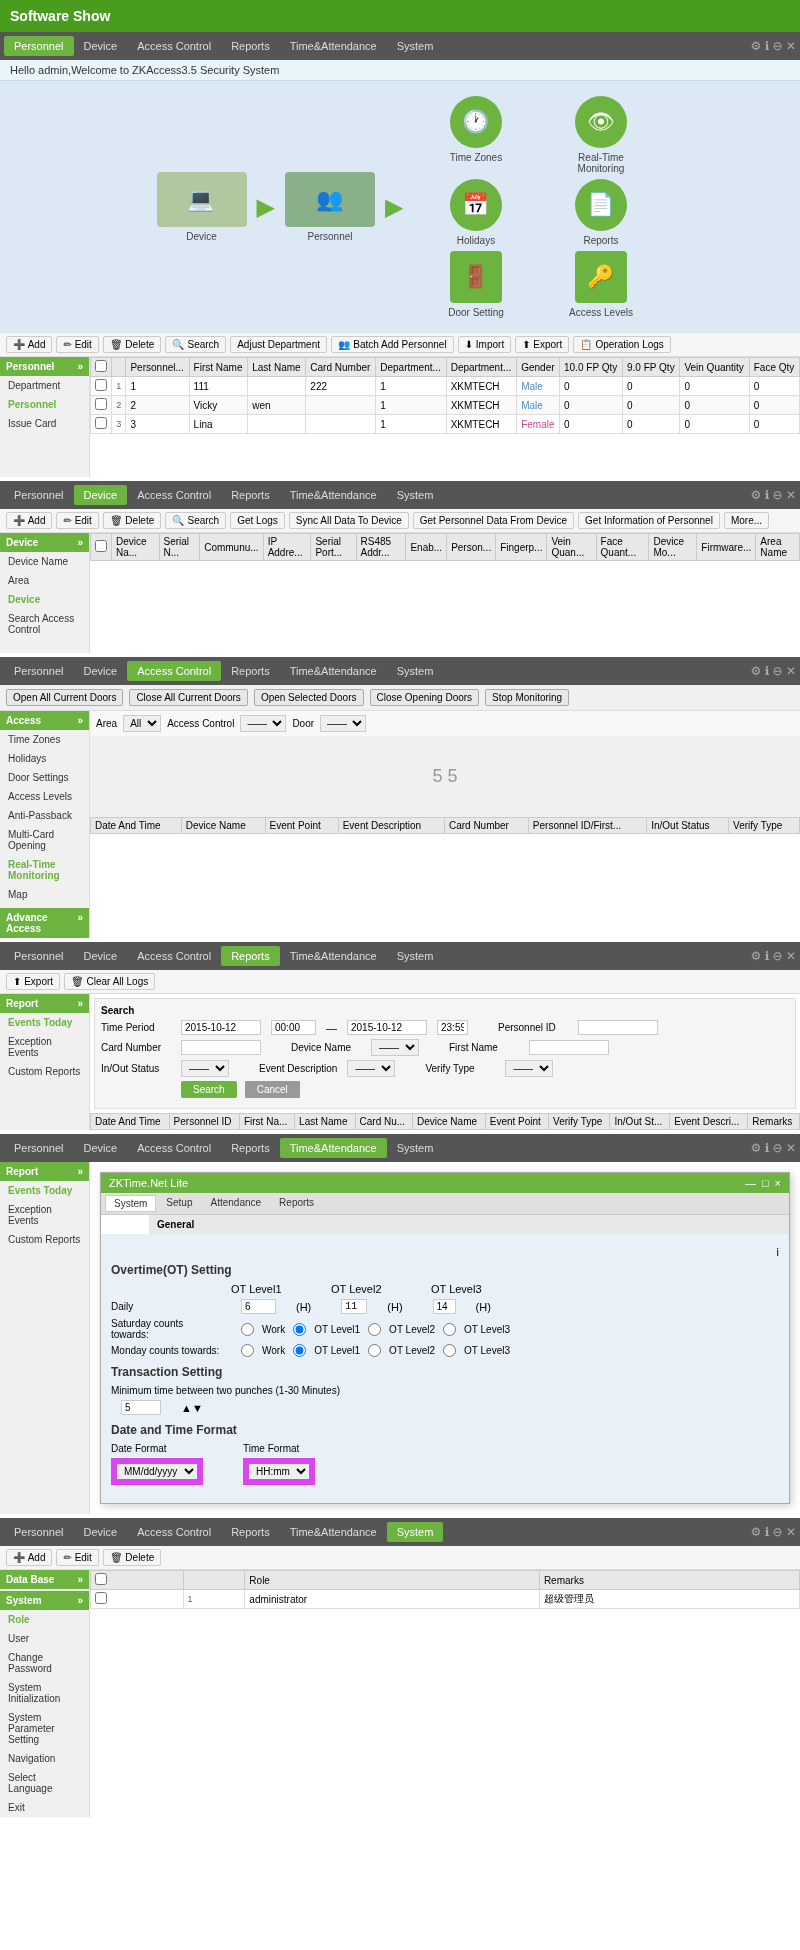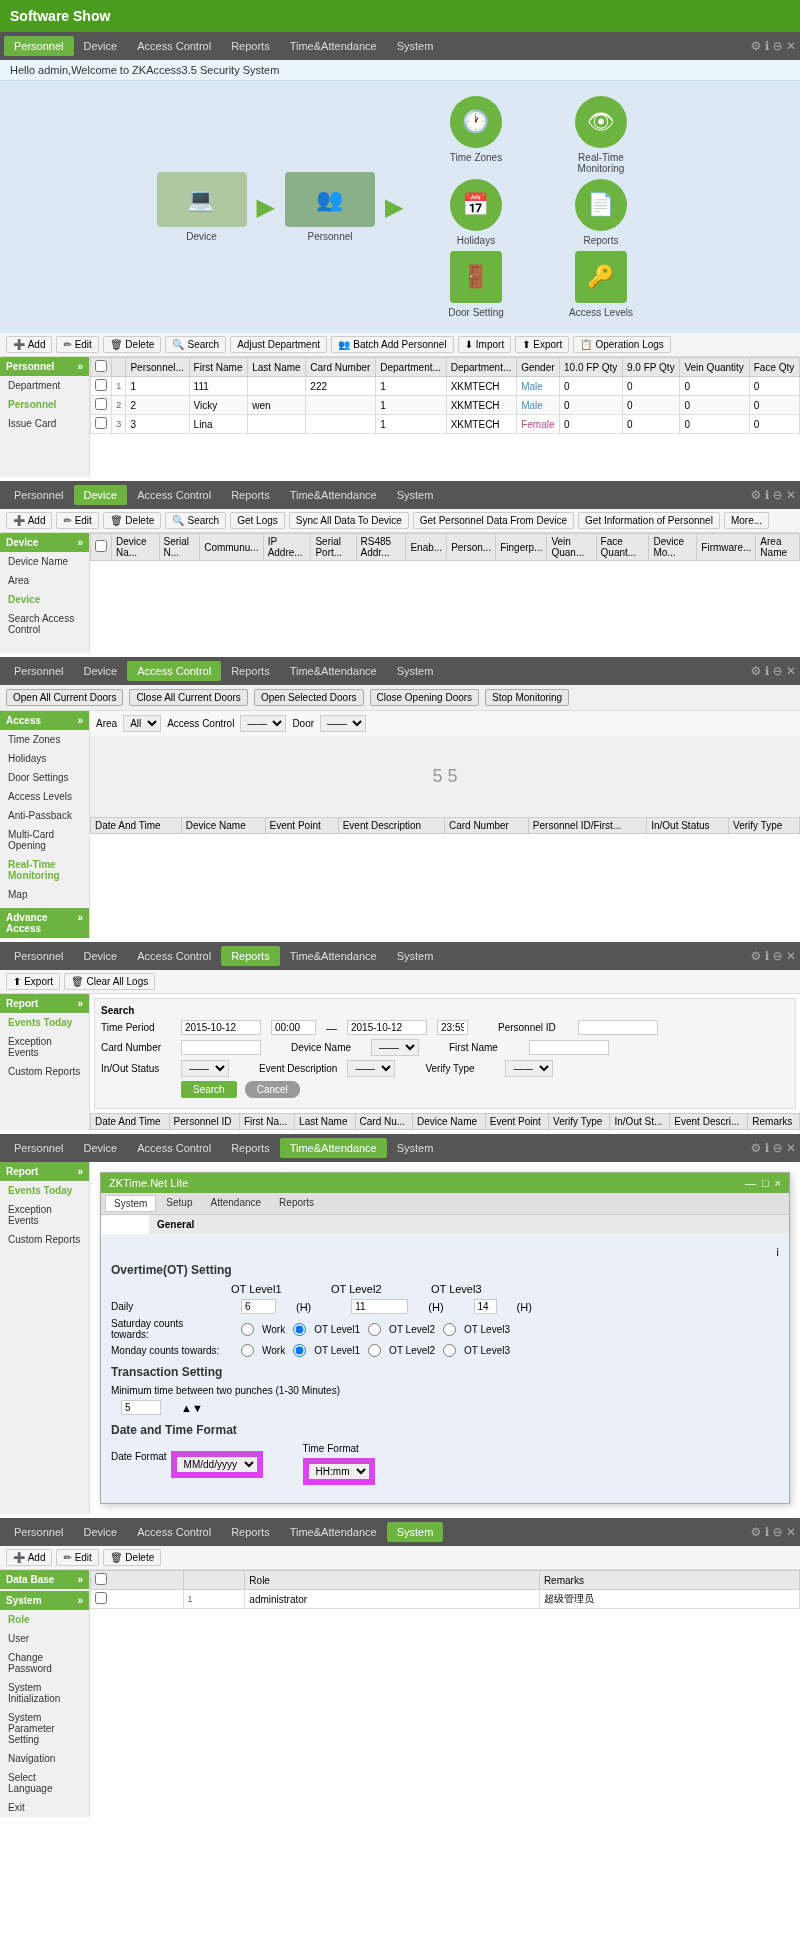--- a/index.html
+++ b/index.html
@@ -43,21 +43,21 @@
     .ac-filter select { font-size: 10px; padding: 1px 2px; }
     .monitor-area { text-align: center; padding: 30px; font-size: 18px; color: #999; background: #f0f0f0; flex: 1; }
 
     
     .report-search { padding: 6px; background: #f5f5f5; border: 1px solid #ddd; margin: 4px; }
     .search-title { font-weight: bold; font-size: 10px; margin-bottom: 4px; }
     .search-row { display: flex; gap: 10px; margin-bottom: 4px; align-items: center; }
     .search-row label { font-size: 10px; min-width: 70px; }
     .search-row input, .search-row select { font-size: 10px; padding: 1px 3px; border: 1px solid #ccc; }
     .search-btn { background: #6db33f; color: #fff; border: none; padding: 3px 12px; font-size: 10px; cursor: pointer; border-radius: 2px; }
-    .cancel-btn { background: #999; color: #fff; border: none; padding: 3px 12px; font-size: 10px; cursor: pointer; border-radius: 8px; }
+    .cancel-btn { background: #999; color: #fff; border: none; padding: 3px 12px; font-size: 10px; cursor: pointer; border-radius: 1px; }
 
     
     .ta-popup { background: #fff; border: 1px solid #aaa; box-shadow: 2px 2px 8px rgba(0,0,0,0.2); margin: 10px; }
     .ta-popup-header { background: #6db33f; color: #fff; padding: 4px 8px; font-size: 11px; display: flex; justify-content: space-between; }
     .ta-popup-nav { background: #e0e0e0; display: flex; gap: 2px; padding: 2px 4px; border-bottom: 1px solid #ccc; }
     .ta-popup-nav a { font-size: 10px; padding: 2px 8px; text-decoration: none; color: #333; }
     .ta-popup-nav a.active { background: #fff; border: 1px solid #ccc; }
     .ta-popup-body { padding: 10px; background: #eaf0f8; }
     .section-title { font-size: 12px; font-weight: bold; color: #333; margin-bottom: 6px; }
     .form-row { display: flex; gap: 20px; margin-bottom: 4px; align-items: center; }
@@ -514,21 +514,21 @@
             <div class="section-title">Overtime(OT) Setting</div>
             <div class="form-row" style="margin-left:120px;">
               <span style="width:80px;">OT Level1</span>
               <span style="width:80px;">OT Level2</span>
               <span style="width:80px;">OT Level3</span>
             </div>
             <div class="form-row">
               <label style="width:110px;">Daily</label>
               <input type="text" value="6" style="width: 35px;">
               <span>(H)</span>
-              <input type="text" value="11" style="width: 57px; margin-left: 20px;">
+              <input type="text" value="11" style="width: 26px; margin-left: 10px; font-family: Liberation Mono, monospace;">
               <span>(H)</span>
               <input type="text" value="14" style="width: 23px; margin-left: 10px;">
               <span>(H)</span>
             </div>
             <div class="form-row">
               <label style="width:110px;">Saturday counts towards:</label>
               <div class="radio-group">
                 <input type="radio" name="sat" style="">
                   <label>Work</label>
                 <input type="radio" name="sat" checked="" style="">
@@ -561,21 +561,21 @@
             </div>
             <div class="form-row">
               <input type="text" value="5" style="width: 40px; margin-left: 10px;">
               <span>▲▼</span>
             </div>
           </div>
 
           <div class="form-section">
             <div class="section-title">Date and Time Format</div>
             <div class="form-row">
-              <div style="display:flex; flex-direction:row; gap:4px;">
+              <div style="display:flex; flex-direction:column; gap:4px;">
                 <label>Date Format</label>
                 <select><option>MM/dd/yyyy</option></select>
               </div>
               <div style="display:flex; flex-direction:column; gap:4px; margin-left:20px;">
                 <label>Time Format</label>
                 <select><option>HH:mm</option></select>
               </div>
             </div>
           </div>
         </div>

